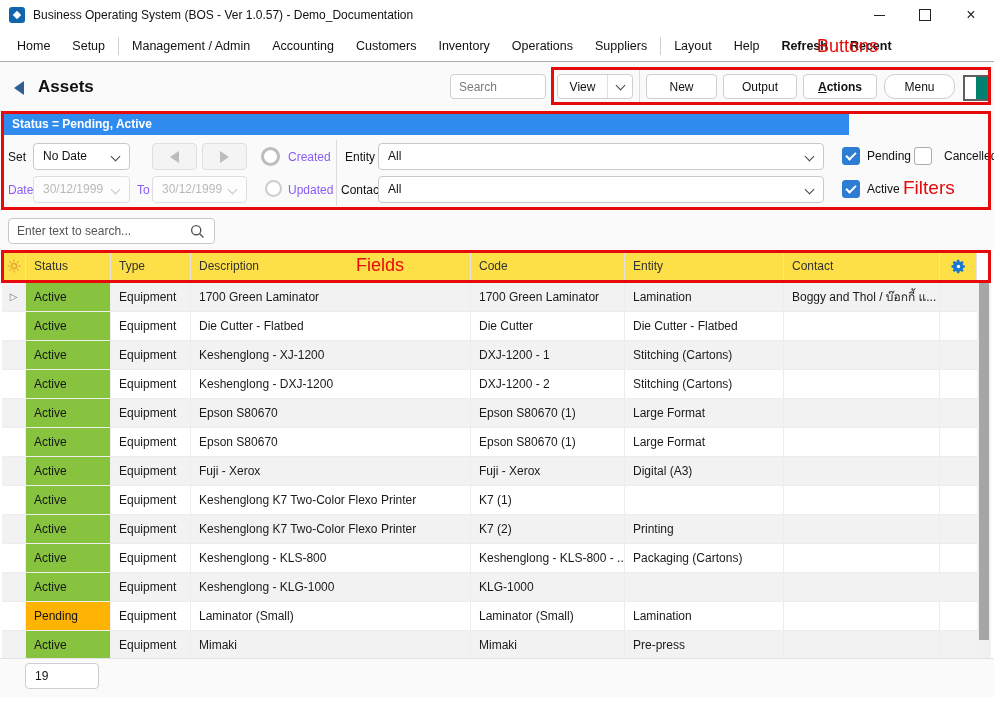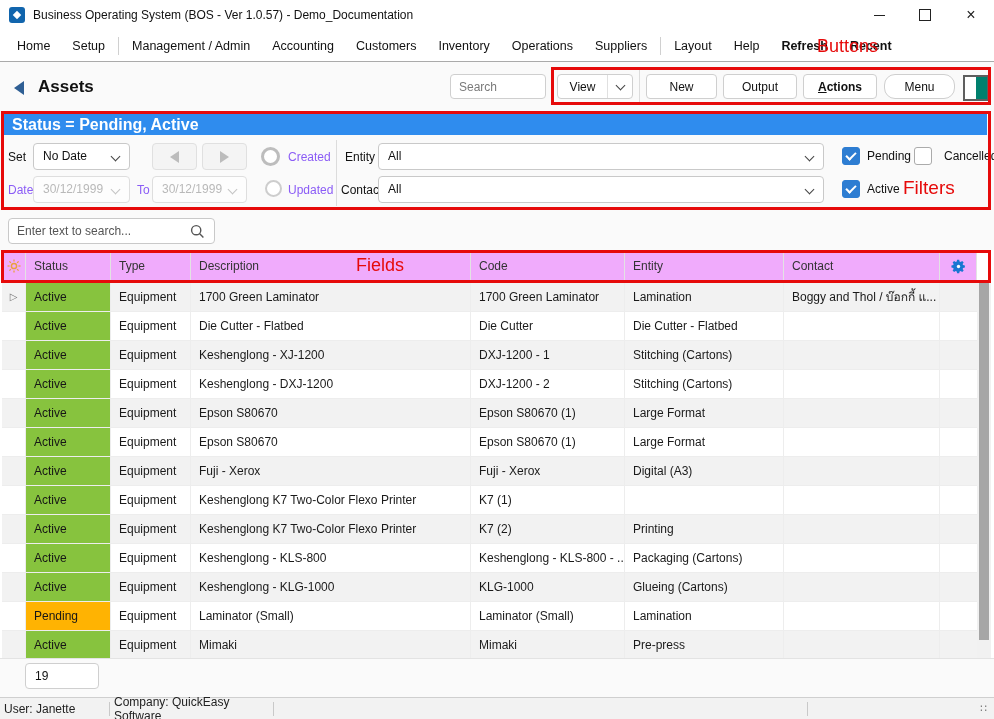--- a/index.html
+++ b/index.html
@@ -37,21 +37,21 @@
   .chevron{width:6px;height:6px;border-right:1.4px solid #444;border-bottom:1.4px solid #444;transform:rotate(45deg);margin-top:-3px;}
   .tb-divider{position:absolute;left:639px;top:68px;width:1px;height:36px;background:#dcdcdc;}
   .btn-new{left:646px;width:71px;}
   .btn-output{left:723px;width:74px;}
   .btn-actions{left:803px;width:74px;font-weight:bold;}
   .btn-menu{left:884px;width:71px;border-radius:11px;}
   .viewtoggle{position:absolute;left:963px;top:75px;width:22px;height:22px;border:2px solid #5e5e5e;box-sizing:content-box;background:linear-gradient(to right,#fff 0 50%,#00806e 50% 100%);}
 
   
   .filterpanel{position:absolute;left:0;top:111px;width:994px;height:100px;background:#fafafa;}
-  .statusblue{position:absolute;left:4px;top:114px;width:983px;height:21px;background:#2f8cee;color:#fff;font-weight:bold;font-size:16px;line-height:21px;padding-left:8px;box-sizing:border-box;}
+  .statusblue{position:absolute;left:4px;top:114px;width:845px;height:21px;background:#2f8cee;color:#fff;font-weight:bold;font-size:12px;line-height:21px;padding-left:8px;box-sizing:border-box;}
   .flabel{position:absolute;font-size:12px;color:#111;}
   .flabel.dis{color:#8b5cf6;}
   .fselect{position:absolute;height:27px;box-sizing:border-box;background:#fff;border:1px solid #c9c9c9;border-radius:4px;font-size:12px;color:#111;line-height:25px;padding-left:9px;}
   .fselect .chev{position:absolute;right:10px;top:9px;width:6px;height:6px;border-right:1.4px solid #444;border-bottom:1.4px solid #444;transform:rotate(45deg);}
   .fselect.dis{color:#b9b9b9;border-color:#dedede;background:#fdfdfd;}
   .fselect.dis .chev{border-color:#c4c4c4;}
   .navbtn{position:absolute;width:45px;height:27px;box-sizing:border-box;background:#f4f4f4;border:1px solid #e0e0e0;border-radius:4px;display:flex;align-items:center;justify-content:center;}
   .tri-l{width:0;height:0;border-top:6px solid transparent;border-bottom:6px solid transparent;border-right:9px solid #bcbcbc;}
   .tri-r{width:0;height:0;border-top:6px solid transparent;border-bottom:6px solid transparent;border-left:9px solid #bcbcbc;}
   .radio{position:absolute;border-radius:50%;background:#fff;box-sizing:border-box;}
@@ -66,21 +66,21 @@
 
   
   .searchband{position:absolute;left:0;top:211px;width:994px;height:39px;background:#fafafa;}
   .gridsearch{position:absolute;left:8px;top:218px;width:207px;height:26px;box-sizing:border-box;border:1px solid #c9c9c9;border-radius:4px;background:#fff;}
   .gridsearch input{border:0;outline:none;background:transparent;width:170px;height:24px;padding:0 8px;font-size:12px;font-family:inherit;color:#be185d;}
   .gridsearch input::placeholder{color:#555;}
   .gridsearch svg{position:absolute;right:9px;top:5px;}
 
   
   .gridcols{display:grid;grid-template-columns:24px 85px 80px 280px 154px 159px 156px 37px;}
-  .tableheader{position:absolute;left:2px;top:250px;width:975px;height:33px;background:#f0abfc;border-bottom:1px solid #d9d9d9;box-sizing:border-box;}
+  .tableheader{position:absolute;left:2px;top:250px;width:975px;height:33px;background:#fde047;border-bottom:1px solid #d9d9d9;box-sizing:border-box;}
   .hcell{line-height:32px;padding-left:8px;color:#333;border-right:1px solid #e3e3e3;overflow:hidden;white-space:nowrap;box-sizing:border-box;}
   .hcell.icon{padding:0;display:flex;align-items:center;justify-content:center;}
   .tablebody{position:absolute;left:2px;top:283px;width:975px;height:375px;overflow:hidden;background:#fff;}
   .trow{height:29px;box-sizing:border-box;border-bottom:1px solid #ededed;}
   .trow:nth-child(odd){background:#f2f2f2;}
   .cell{line-height:28px;padding-left:8px;overflow:hidden;white-space:nowrap;border-right:1px solid #ededed;box-sizing:border-box;color:#1a1a1a;}
   .cell.ind{padding:0;text-align:center;color:#777;font-size:10px;}
   .cell.status{color:#161616;}
   .cell.extra{border-right:none;}
 
@@ -347,21 +347,20 @@
         <div class="cell entity">Packaging (Cartons)</div>
         <div class="cell contact"></div>
         <div class="cell extra"></div>
       </div>
       <div class="trow gridcols">
         <div class="cell ind"></div>
         <div class="cell status" style="background: rgb(135, 195, 62);">Active</div>
         <div class="cell type">Equipment</div>
         <div class="cell description">Keshenglong - KLG-1000</div>
         <div class="cell code">KLG-1000</div>
-        <div class="cell entity">Glueing (Cartons)</div>
         <div class="cell contact"></div>
         <div class="cell extra"></div>
       </div>
       <div class="trow gridcols">
         <div class="cell ind"></div>
         <div class="cell status" style="background: rgb(255, 179, 2);">Pending</div>
         <div class="cell type">Equipment</div>
         <div class="cell description">Laminator (Small)</div>
         <div class="cell code">Laminator (Small)</div>
         <div class="cell entity">Lamination</div>
@@ -381,29 +380,20 @@
     </div>
 
   <div class="vscroll">
     <div class="vthumb"></div>
     <div class="varrow">▼</div>
   </div>
 
   <div class="gridfooter"></div>
   <div class="countbox">19</div>
 
-  <div class="statusbar">
-    <div class="sb-item sb-user">User: Janette</div>
-    <div class="sb-sep"></div>
-    <div class="sb-item sb-company">Company: QuickEasy Software</div>
-    <div class="sb-sep"></div>
-    <div class="sb-item sb-spacer1"></div>
-    <div class="sb-sep"></div>
-    <div class="sb-grip">∷</div>
-  </div>
 
   <div class="ann-box ann-buttons"></div>
   <div class="ann-box ann-filters"></div>
   <div class="ann-box ann-fields"></div>
   <div class="ann-text ann-t-buttons">Buttons</div>
   <div class="ann-text ann-t-filters">Filters</div>
   <div class="ann-text ann-t-fields">Fields</div>
 
 </div>
 

